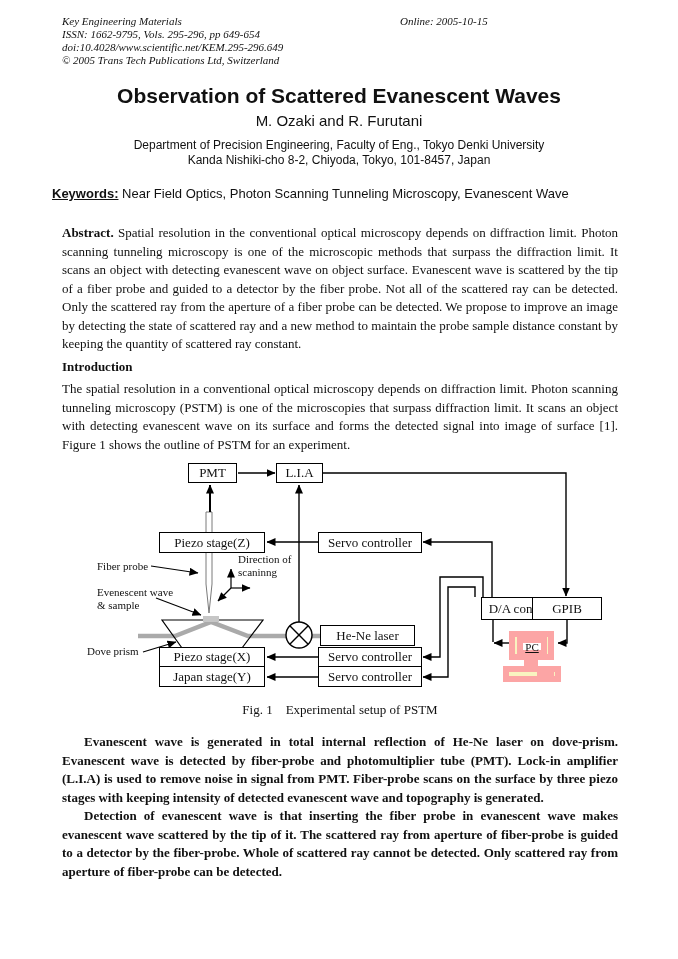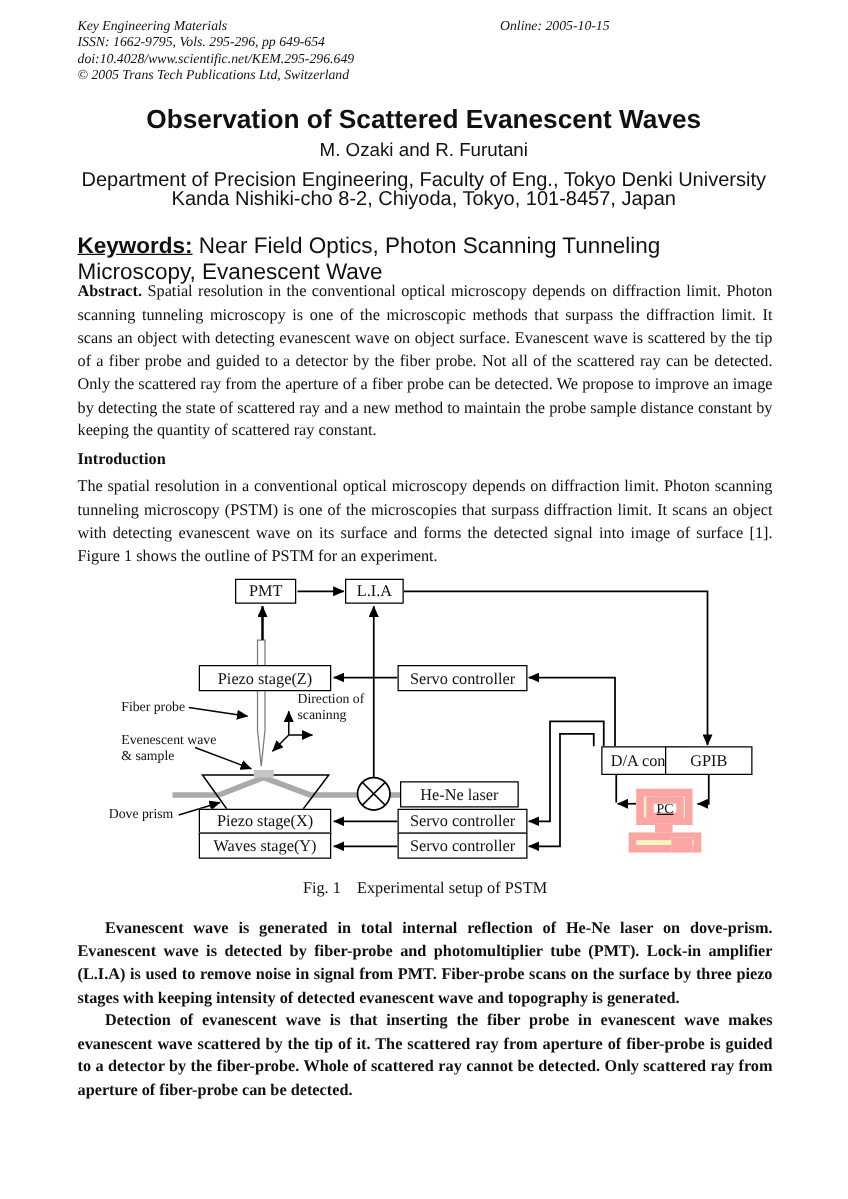--- a/index.html
+++ b/index.html
@@ -77,43 +77,43 @@
   <div class="txt hdr" style="left:62px;top:15px;">
     <div>Key Engineering Materials</div>
     <div>ISSN: 1662-9795, Vols. 295-296, pp 649-654</div>
     <div>doi:10.4028/www.scientific.net/KEM.295-296.649</div>
     <div>© 2005 Trans Tech Publications Ltd, Switzerland</div>
   </div>
   <div class="txt hdr" style="left:400px;top:15px;width:217px;text-align:left;">Online: 2005-10-15</div>
 
   <div class="txt sans center" style="left:0;top:84px;width:678px;font-size:21px;font-weight:bold;">Observation of Scattered Evanescent Waves</div>
   <div class="txt sans center" style="left:0;top:112px;width:678px;font-size:15px;">M. Ozaki and R. Furutani</div>
-  <div class="txt sans center" style="left:0;top:138px;width:678px;font-size:16px;line-height:14.5px;">
+  <div class="txt sans center" style="left:0;top:138px;width:678px;font-size:12px;line-height:14.5px;">
     <div>Department of Precision Engineering, Faculty of Eng., Tokyo Denki University</div>
     <div>Kanda Nishiki-cho 8-2, Chiyoda, Tokyo, 101-8457, Japan</div>
   </div>
 
-  <div class="txt sans" style="left:62px;top:186px;width:556px;font-size:18px;">
+  <div class="txt sans" style="left:52px;top:186px;width:556px;font-size:13px;">
     <span style="font-weight:bold;text-decoration:underline;">Keywords:</span><span> Near Field Optics, Photon Scanning Tunneling Microscopy, Evanescent Wave</span>
   </div>
 
   <div class="txt body-par just" style="left:62px;top:224px;width:556px;">
     <span style="font-weight:bold;">Abstract.</span><span> Spatial resolution in the conventional optical microscopy depends on diffraction limit. Photon scanning tunneling microscopy is one of the microscopic methods that surpass the diffraction limit. It scans an object with detecting evanescent wave on object surface. Evanescent wave is scattered by the tip of a fiber probe and guided to a detector by the fiber probe. Not all of the scattered ray can be detected. Only the scattered ray from the aperture of a fiber probe can be detected. We propose to improve an image by detecting the state of scattered ray and a new method to maintain the probe sample distance constant by keeping the quantity of scattered ray constant.</span>
   </div>
 
   <div class="txt body-par" style="left:62px;top:358px;font-weight:bold;">Introduction</div>
   <div class="txt body-par just" style="left:62px;top:380px;width:556px;">The spatial resolution in a conventional optical microscopy depends on diffraction limit. Photon scanning tunneling microscopy (PSTM) is one of the microscopies that surpass diffraction limit. It scans an object with detecting evanescent wave on its surface and forms the detected signal into image of surface [1]. Figure 1 shows the outline of PSTM for an experiment.</div>
 
   <div class="fig-box" style="left:188px;top:463px;width:49px;height:20px;">PMT</div>
   <div class="fig-box" style="left:276px;top:463px;width:47px;height:20px;">L.I.A</div>
   <div class="fig-box" style="left:159px;top:532px;width:106px;height:21px;">Piezo stage(Z)</div>
   <div class="fig-box" style="left:318px;top:532px;width:104px;height:21px;">Servo controller</div>
   <div class="fig-box" style="left:320px;top:625px;width:95px;height:21px;">He-Ne laser</div>
   <div class="fig-box" style="left:159px;top:647px;width:106px;height:20px;">Piezo stage(X)</div>
-  <div class="fig-box" style="left:159px;top:666px;width:106px;height:21px;">Waves stage(Y)</div>
+  <div class="fig-box" style="left:159px;top:666px;width:106px;height:21px;">Japan stage(Y)</div>
   <div class="fig-box" style="left:318px;top:647px;width:104px;height:20px;">Servo controller</div>
   <div class="fig-box" style="left:318px;top:666px;width:104px;height:21px;">Servo controller</div>
   <div class="fig-box" style="left:461px;top:597px;width:68px;height:23px;margin-left:20px;">D/A conv.</div>
   <div class="fig-box" style="left:532px;top:597px;width:70px;height:23px;">GPIB</div>
 
   <div>
     <div class="pc-part" style="left:509px;top:631px;width:45px;height:29px;background:#f9f3c0;"></div>
     <div class="pc-part" style="left:517px;top:637px;width:30px;height:19px;background:#fff;z-index:3;
                 display:flex;align-items:center;justify-content:center;font:11px 'Liberation Serif',serif;">PC</div>
     <div class="pc-part" style="left:524px;top:659px;width:14px;height:8px;background:#f9f3c0;"></div>

